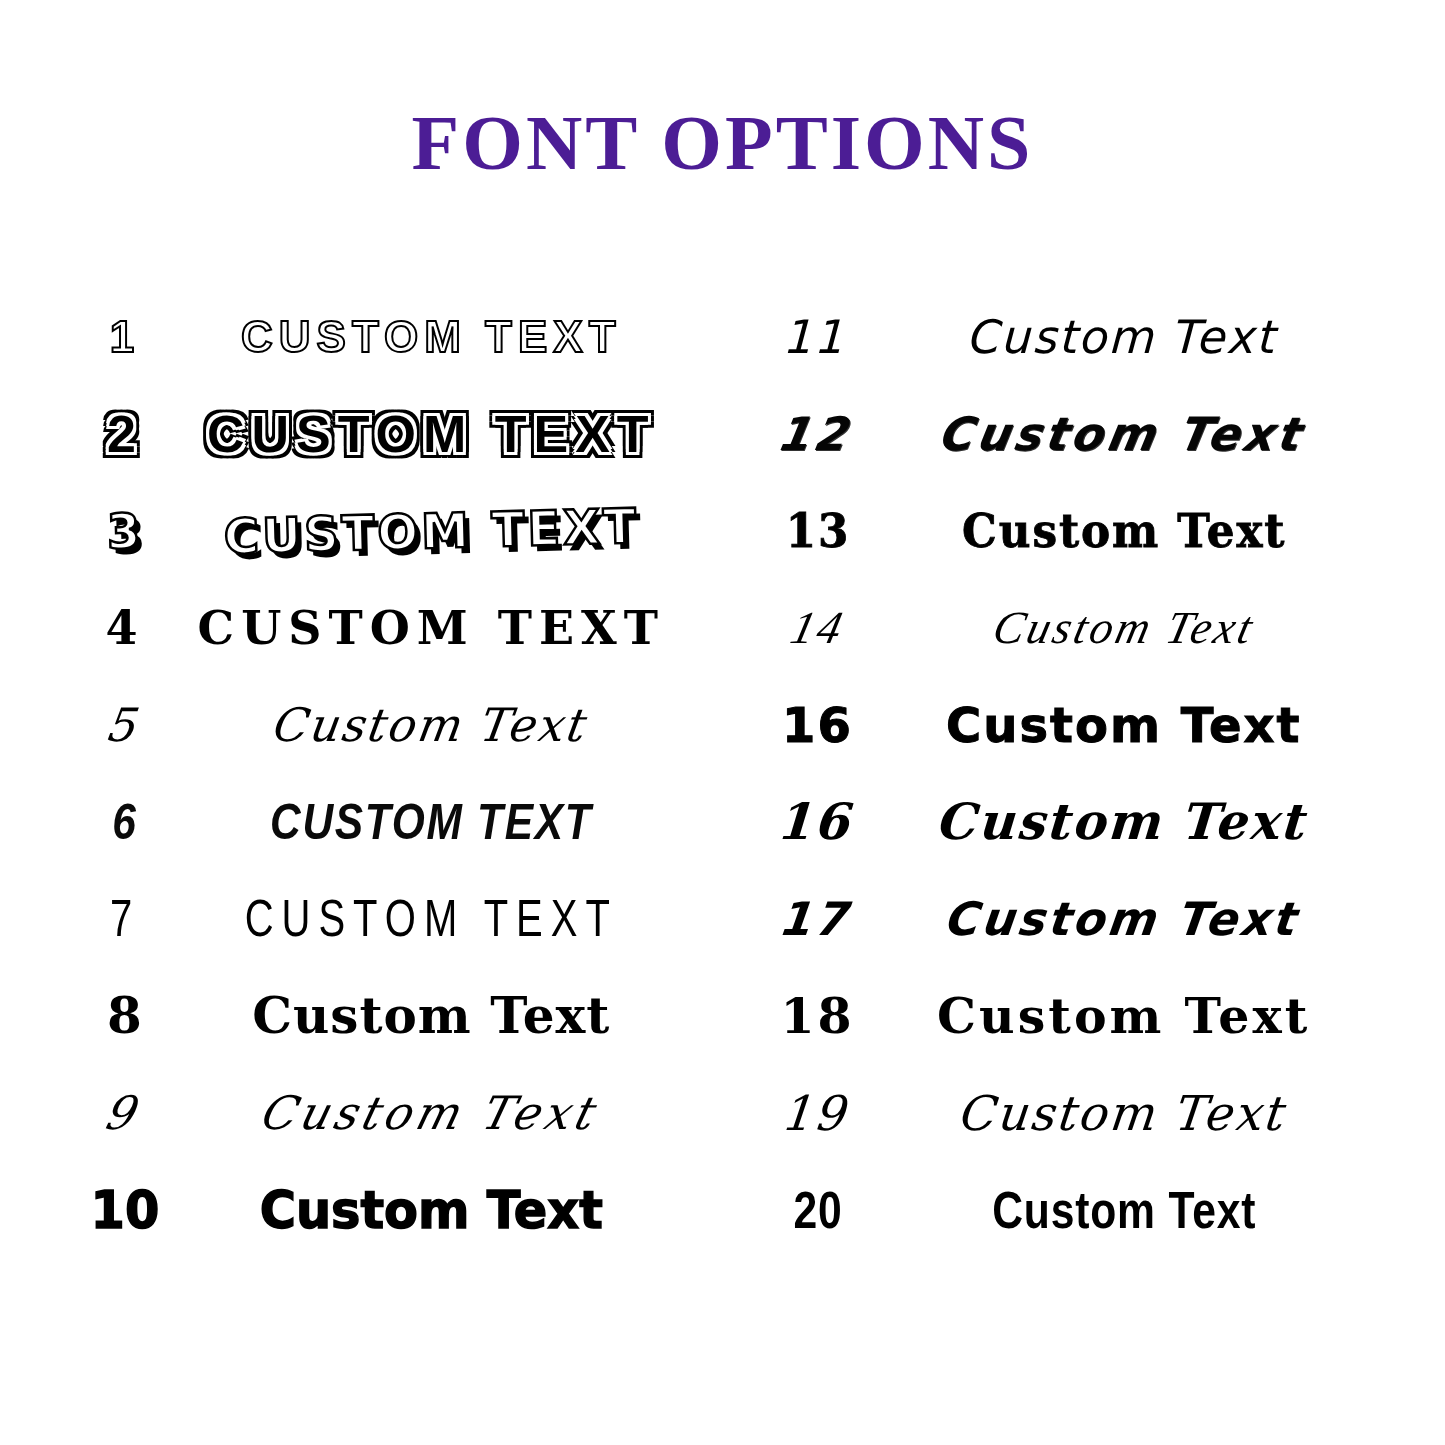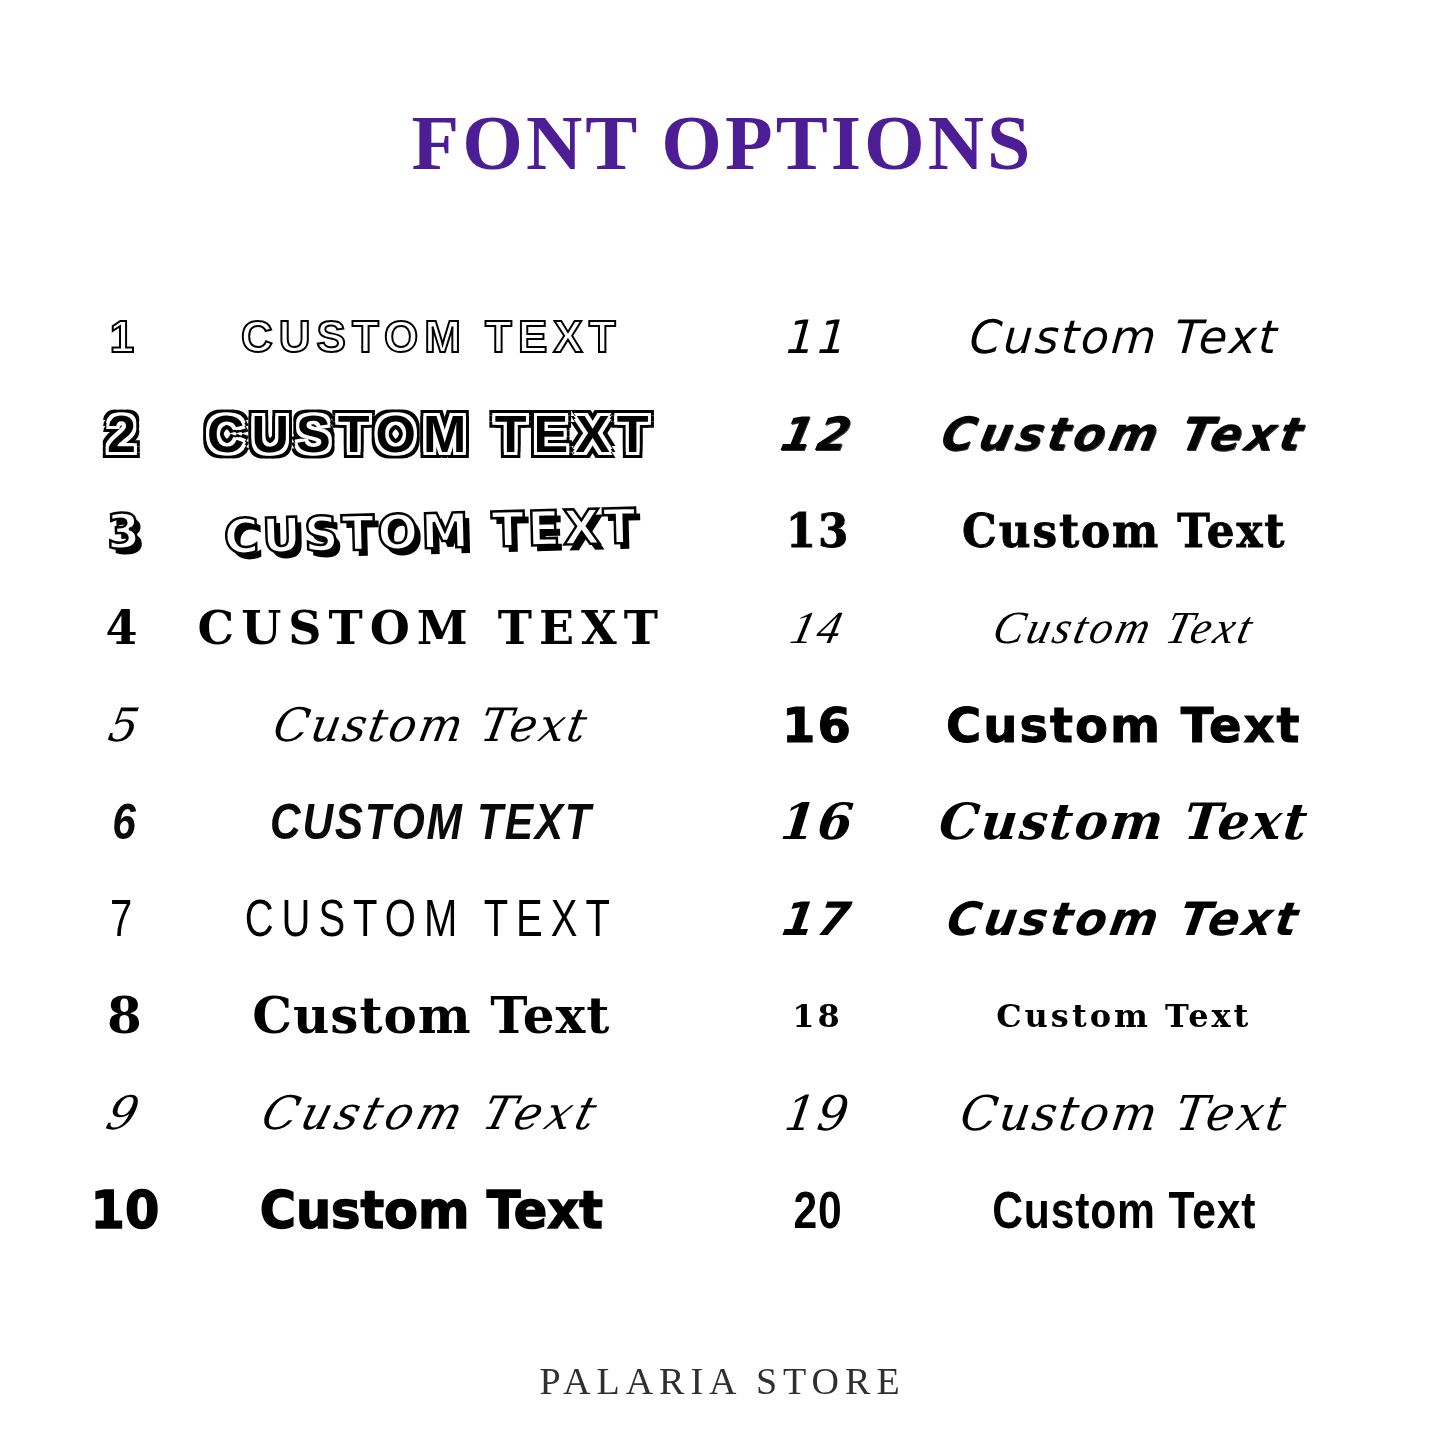--- a/index.html
+++ b/index.html
@@ -127,21 +127,21 @@
   }
   .s-bold-casual-script{
     font-family:"DejaVu Serif", serif;font-weight:700;font-style:italic;
     font-size:50px;transform:skewX(-6deg);letter-spacing:2px;color:#000;
   }
   .s-brush-bold-italic{
     font-family:"DejaVu Sans", sans-serif;font-weight:700;font-style:italic;
     font-size:46px;transform:skewX(-9deg);letter-spacing:3px;color:#000;
   }
   .s-heavy-serif{
-    font-family:"DejaVu Serif", serif;font-weight:700;font-size:32px;
+    font-family:"DejaVu Serif", serif;font-weight:700;font-size:49px;
     letter-spacing:3px;color:#000;
   }
   .s-calligraphy-script{
     font-family:"DejaVu Serif", serif;font-style:italic;font-size:48px;
     letter-spacing:2px;transform:skewX(-8deg);color:#000;
   }
   .s-condensed-sans{
     font-family:"Liberation Sans", sans-serif;font-weight:700;font-size:52px;
     transform:scaleX(0.82);letter-spacing:1px;color:#000;
   }
@@ -230,14 +230,13 @@
         <div class="row">
           <span class="num s-calligraphy-script">19</span>
           <span class="sample s-calligraphy-script">Custom Text</span>
         </div>
         <div class="row">
           <span class="num s-condensed-sans">20</span>
           <span class="sample s-condensed-sans">Custom Text</span>
         </div>
       </div>
   </div>
-  <div class="footer">PALARIA STORE</div>
 </div>
 
 </body></html>

